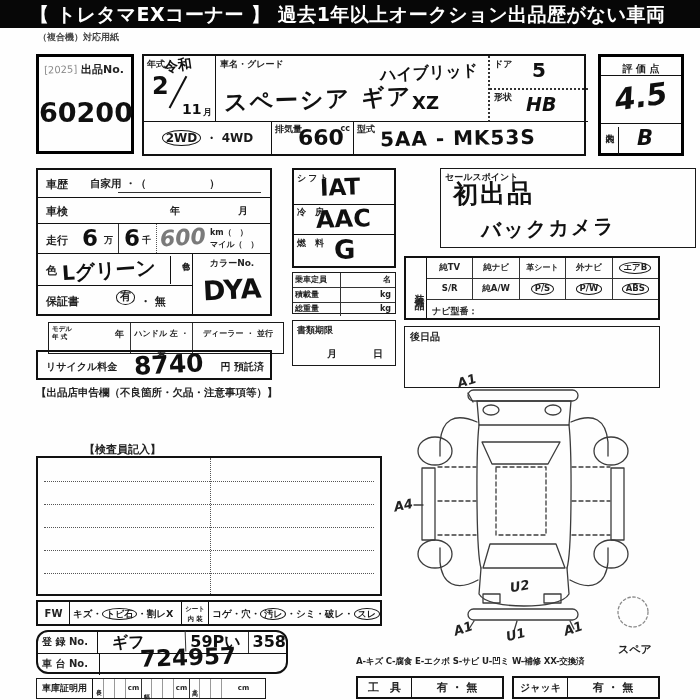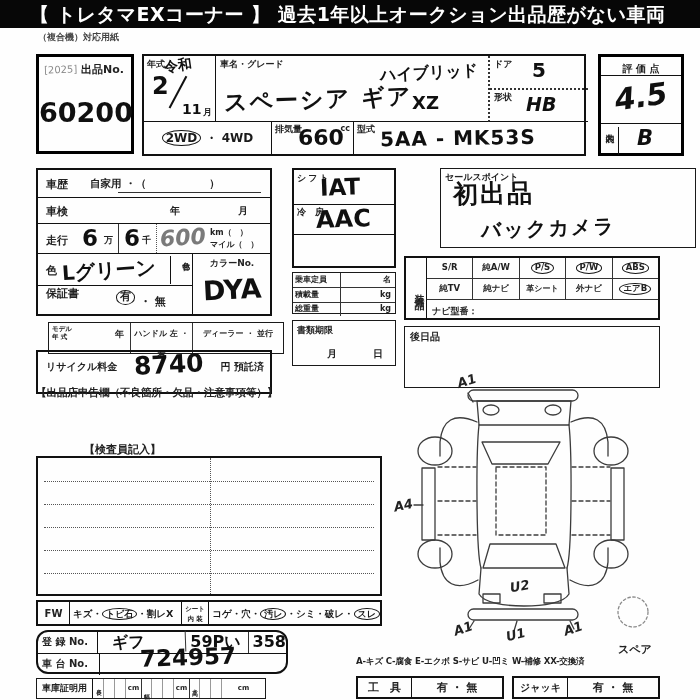--- a/index.html
+++ b/index.html
@@ -117,56 +117,60 @@
       <span class="abs lbl" style="left:172px;top:15px;font-size:8px;">マイル（　）</span>
     </div>
 
     <div class="abs cell" style="left:0;top:84px;width:154px;height:32px;border-bottom:1.5px solid #111;">
       <span class="abs lbl" style="left:8px;top:9px;font-size:11px;">色</span>
       <span class="abs hw" style="left:24px;top:3px;font-size:20px;transform:rotate(-4deg);">Lグリーン</span>
       <span class="abs vtext lbl" style="right:2px;top:2px;font-size:8px;height:28px;border-left:1.5px solid #111;padding-left:2px;left:132px;">色替</span>
     </div>
 
     <div class="abs cell" style="left:0;top:116px;width:154px;height:29px;">
-      <span class="abs lbl" style="left:8px;top:0;font-size:11px;">保証書</span>
+      <span class="abs lbl" style="left:8px;top:8px;font-size:11px;">保証書</span>
       <span class="abs lbl circ" style="left:78px;top:4px;font-size:11px;">有</span>
       <span class="abs lbl" style="left:102px;top:8px;font-size:11px;">・ 無</span>
     </div>
 
     <div class="abs cell" style="left:154px;top:84px;width:79px;height:61px;border-left:1.5px solid #111;">
       <span class="abs lbl" style="left:0;right:0;top:3px;text-align:center;font-size:9px;">カラーNo.</span>
       <span class="abs hw" style="left:10px;top:20px;font-size:27px;transform:rotate(-3deg);">DYA</span>
     </div>
   </div>
 
   <div class="box" style="left:48px;top:322px;width:236px;height:32px;display:flex;">
     <div class="cell" style="width:82px;border-right:1px solid #333;position:relative;">
       <span class="abs lbl" style="left:3px;top:2px;font-size:6.5px;display:block;line-height:1.3;"><span>モデル</span><br><span>年 式</span></span>
       <span class="abs lbl" style="right:6px;top:5px;font-size:9px;">年</span>
     </div>
     <div class="cell lbl" style="width:62px;border-right:1px solid #333;font-size:8px;text-align:center;line-height:21px;">ハンドル 左 ・ 右</div>
     <div class="cell lbl" style="flex:1;font-size:8px;text-align:center;line-height:21px;">ディーラー ・ 並行</div>
   </div>
 
-  <div class="box2" style="left:36px;top:350px;width:236px;height:44px;">
+  <div class="box2" style="left:36px;top:350px;width:236px;height:30px;">
     <span class="abs lbl" style="left:8px;top:8px;font-size:10px;">リサイクル料金</span>
     <span class="abs hw" style="left:96px;top:-2px;font-size:25px;transform:rotate(-3deg);">8740</span>
     <span class="abs lbl" style="right:6px;top:8px;font-size:10px;">円 預託済</span>
   </div>
   <div class="abs lbl" style="left:36px;top:386px;font-size:10.5px;">【出品店申告欄（不良箇所・欠品・注意事項等）】</div>
 
   <div class="box2" style="left:292px;top:168px;width:104px;height:100px;">
     <div class="abs cell" style="left:0;right:0;top:0;height:35px;border-bottom:1.5px solid #111;">
       <span class="abs lbl" style="left:3px;top:2px;font-size:9px;letter-spacing:2px;">シフト</span>
       <span class="abs hw" style="left:26px;top:4px;font-size:23px;transform:rotate(-2deg);">IAT</span>
     </div>
     <div class="abs cell" style="left:0;right:0;top:35px;height:30px;border-bottom:1.5px solid #111;">
       <span class="abs lbl" style="left:3px;top:1px;font-size:9px;">冷　房</span>
       <span class="abs hw" style="left:22px;top:0px;font-size:24px;transform:rotate(-2deg);">AAC</span>
     </div>
+    <div class="abs cell" style="left:0;right:0;top:65px;height:32px;">
+      <span class="abs lbl" style="left:3px;top:2px;font-size:9px;">燃　料</span>
+      <span class="abs hw" style="left:40px;top:0px;font-size:26px;">G</span>
+    </div>
   </div>
 
   <div class="box" style="left:292px;top:272px;width:104px;height:42px;">
     <div class="flex" style="height:14px;border-bottom:1px solid #333;">
       <span class="lbl cell" style="width:48px;border-right:1px solid #333;font-size:8px;padding-left:2px;line-height:13px;">乗車定員</span>
       <span class="lbl" style="flex:1;text-align:right;font-size:8px;padding-right:4px;line-height:13px;">名</span>
     </div>
     <div class="flex" style="height:14px;border-bottom:1px solid #333;">
       <span class="lbl cell" style="width:48px;border-right:1px solid #333;font-size:8px;padding-left:2px;line-height:13px;">積載量</span>
       <span class="lbl" style="flex:1;text-align:right;font-size:8px;padding-right:4px;line-height:13px;">kg</span>
@@ -185,33 +189,33 @@
 
   <div class="box" style="left:404px;top:168px;width:256px;height:80px;margin-left:36px;">
     <span class="abs lbl" style="left:4px;top:2px;font-size:9px;">セールスポイント</span>
     <span class="abs hw" style="left:12px;top:8px;font-size:25px;letter-spacing:2px;transform:rotate(-1deg);">初出品</span>
     <span class="abs hw" style="left:40px;top:46px;font-size:20px;letter-spacing:2px;transform:rotate(-2deg);">バックカメラ</span>
   </div>
 
   <div class="box2 flex" style="left:404px;top:256px;width:256px;height:64px;">
     <div class="cell vtext lbl" style="width:21px;border-right:1.5px solid #111;font-size:10px;text-align:center;padding-top:4px;letter-spacing:3px;">装備品</div>
     <div style="flex:1;display:flex;flex-direction:column;">
+      <div class="flex" style="height:20px;border-bottom:1px solid #333;">
+        <span class="lbl cell" style="flex:1;border-right:1px solid #333;font-size:8.5px;text-align:center;line-height:19px;">純TV</span>
+        <span class="lbl cell" style="flex:1;border-right:1px solid #333;font-size:8.5px;text-align:center;line-height:19px;">純ナビ</span>
+        <span class="lbl cell" style="flex:1;border-right:1px solid #333;font-size:8px;text-align:center;line-height:19px;">革シート</span>
+        <span class="lbl cell" style="flex:1;border-right:1px solid #333;font-size:8.5px;text-align:center;line-height:19px;">外ナビ</span>
+        <span class="lbl cell" style="flex:1;font-size:8.5px;text-align:center;line-height:19px;"><span class="circ">エアB</span></span>
+      </div>
       <div class="flex" style="height:20px;border-bottom:1px solid #333;">
         <span class="lbl cell" style="flex:1;border-right:1px solid #333;font-size:8.5px;text-align:center;line-height:19px;">S/R</span>
         <span class="lbl cell" style="flex:1;border-right:1px solid #333;font-size:8.5px;text-align:center;line-height:19px;">純A/W</span>
         <span class="lbl cell" style="flex:1;border-right:1px solid #333;font-size:8.5px;text-align:center;line-height:19px;"><span class="circ">P/S</span></span>
         <span class="lbl cell" style="flex:1;border-right:1px solid #333;font-size:8.5px;text-align:center;line-height:19px;"><span class="circ">P/W</span></span>
         <span class="lbl cell" style="flex:1;font-size:8.5px;text-align:center;line-height:19px;"><span class="circ">ABS</span></span>
-      </div>
-      <div class="flex" style="height:20px;border-bottom:1px solid #333;">
-        <span class="lbl cell" style="flex:1;border-right:1px solid #333;font-size:8.5px;text-align:center;line-height:19px;">純TV</span>
-        <span class="lbl cell" style="flex:1;border-right:1px solid #333;font-size:8.5px;text-align:center;line-height:19px;">純ナビ</span>
-        <span class="lbl cell" style="flex:1;border-right:1px solid #333;font-size:8px;text-align:center;line-height:19px;">革シート</span>
-        <span class="lbl cell" style="flex:1;border-right:1px solid #333;font-size:8.5px;text-align:center;line-height:19px;">外ナビ</span>
-        <span class="lbl cell" style="flex:1;font-size:8.5px;text-align:center;line-height:19px;"><span class="circ">エアB</span></span>
       </div>
       <div class="lbl" style="flex:1;font-size:9px;padding:5px 0 0 5px;">ナビ型番：</div>
     </div>
   </div>
 
   <div class="box" style="left:404px;top:326px;width:256px;height:62px;">
     <span class="abs lbl" style="left:5px;top:3px;font-size:10px;">後日品</span>
   </div>
 
   <div class="abs lbl" style="left:36px;top:442px;font-size:11px;margin-left:48px;">【検査員記入】</div>

